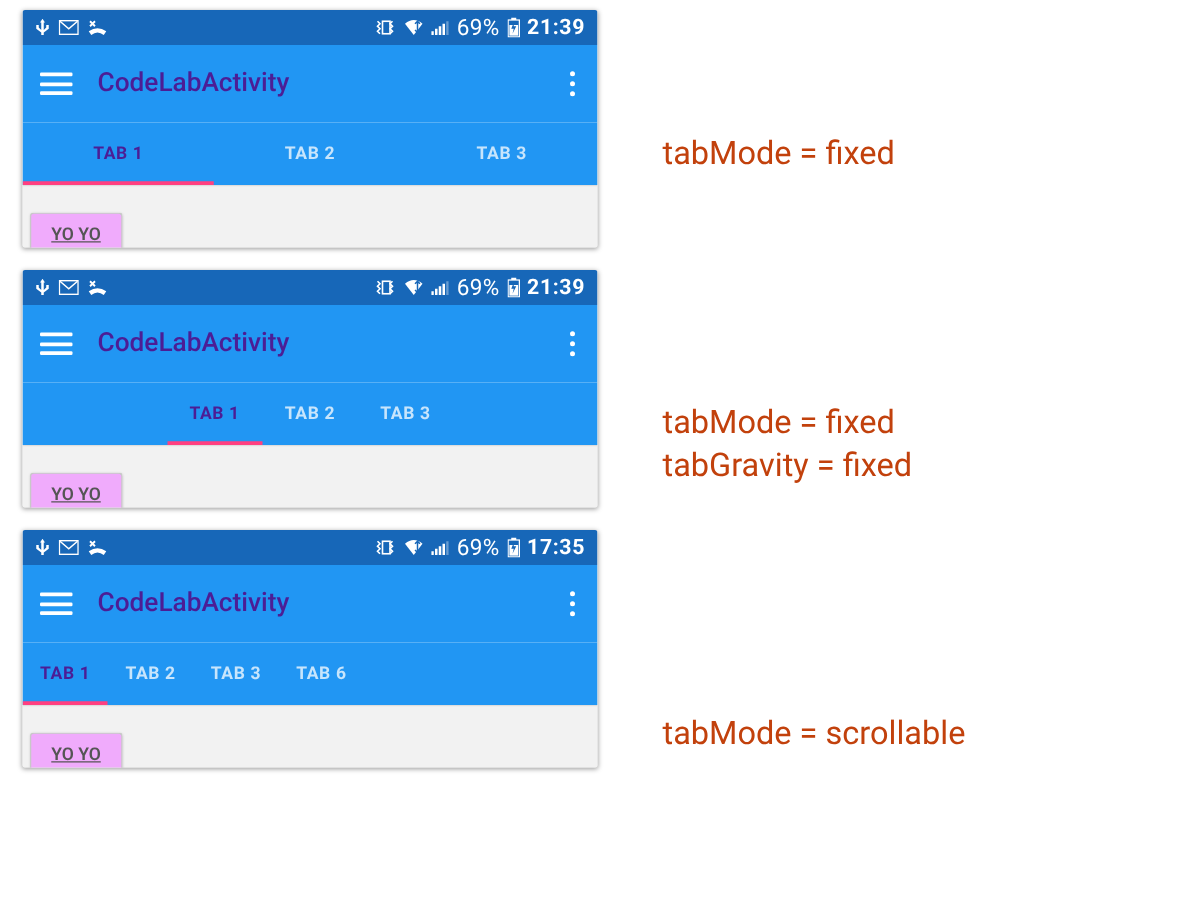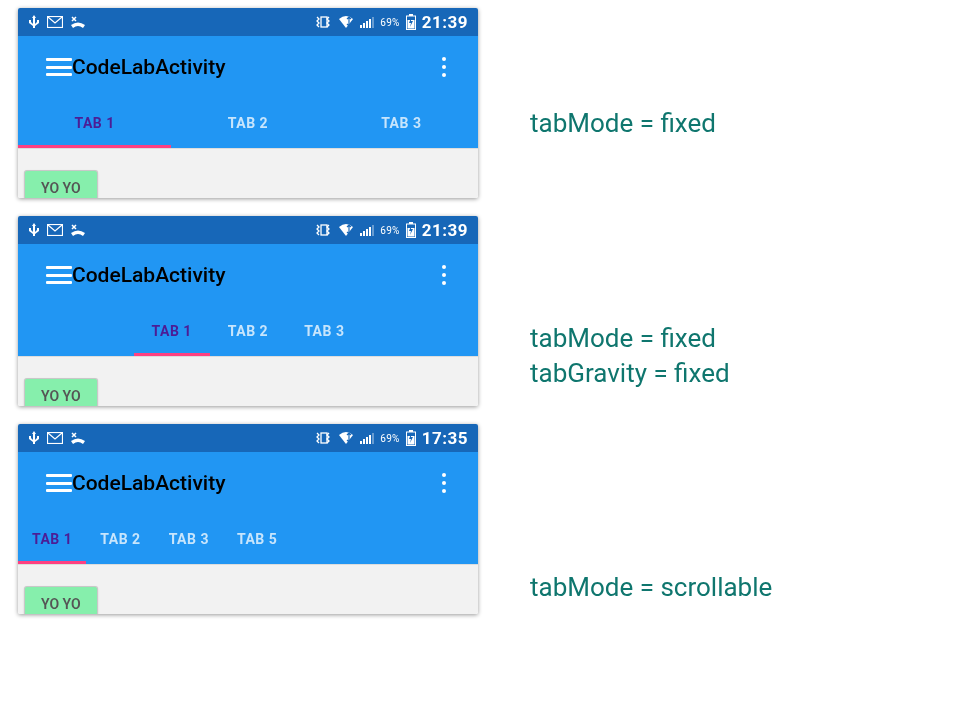--- a/index.html
+++ b/index.html
@@ -25,29 +25,30 @@
     align-items: center;
     justify-content: space-between;
     padding: 0 10px;
     font-size: 13px;
   }
   .statusbar .left, .statusbar .right { display: flex; align-items: center; gap: 7px; }
   .statusbar .right { gap: 6px; }
   .status-icon { display: inline-flex; align-items: center; justify-content: center; }
   .statusbar svg { display: block; }
   .statusbar .clock { font-size: 17px; letter-spacing: 0.5px; font-weight: 700; }
-  .statusbar .pct { font-size: 10px; letter-spacing: 0.3px; }
+  .statusbar .pct { font-size: 18px; letter-spacing: 0.3px; }
   
   .toolbar {
     height: 62px;
     background: #2196f3;
-    color: #000000;
+    color: #4c1d95;
     display: flex;
     align-items: center;
-    padding: 0 28px;
+    padding: 0 14px;
+    gap: 20px;
   }
   .hamburger { width: 26px; height: 18px; display: flex; flex-direction: column; justify-content: space-between; }
   .hamburger span { display: block; height: 3px; background: #fff; border-radius: 1px; }
   .toolbar .title { font-size: 21px; font-weight: 500; flex: 1; }
   .dots { display: flex; flex-direction: column; gap: 4px; padding: 4px; }
   .dots span { width: 4px; height: 4px; background: #fff; border-radius: 50%; }
   
   .tabs {
     height: 50px;
     background: #2196f3;
@@ -87,39 +88,40 @@
     border-top: 1px solid #ddd;
     display: flex;
     align-items: flex-end;
     padding: 0;
   }
   .yo-btn {
     height: 34px;
     padding: 0 16px;
     margin-left: 6px;
     margin-bottom: -6px;
-    background: #86efac;
+    background: #f0abfc;
     border: 1px solid #c8c8c8;
     border-bottom: none;
     border-radius: 3px 3px 0 0;
     font-size: 14px;
     font-weight: 600;
     color: #555;
     display: flex;
     align-items: center;
     box-shadow: 0 1px 2px rgba(0,0,0,0.15);
+    text-decoration: underline;
   }
   
   .label-block {
     height: 232px;
     display: flex;
     flex-direction: column;
     justify-content: center;
     font-size: 26px;
-    color: #0f766e;
+    color: #c2410c;
     line-height: 1.35;
     font-weight: 400;
   }
 </style>
 </head>
 <body>
 
 <div class="stage">
   <div class="phones-col">
 
@@ -347,21 +349,21 @@
         <div class="dots">
             <span></span>
             <span></span>
             <span></span>
           </div>
       </div>
       <div class="tabs scrollable">
         <div class="tab active">TAB 1</div>
         <div class="tab">TAB 2</div>
         <div class="tab">TAB 3</div>
-        <div class="tab">TAB 5</div>
+        <div class="tab">TAB 6</div>
       </div>
       <div class="content">
         <div class="yo-btn">YO YO</div>
       </div>
     </div>
 
   </div>
 
   <div class="labels-col">
     <div class="label-block">

